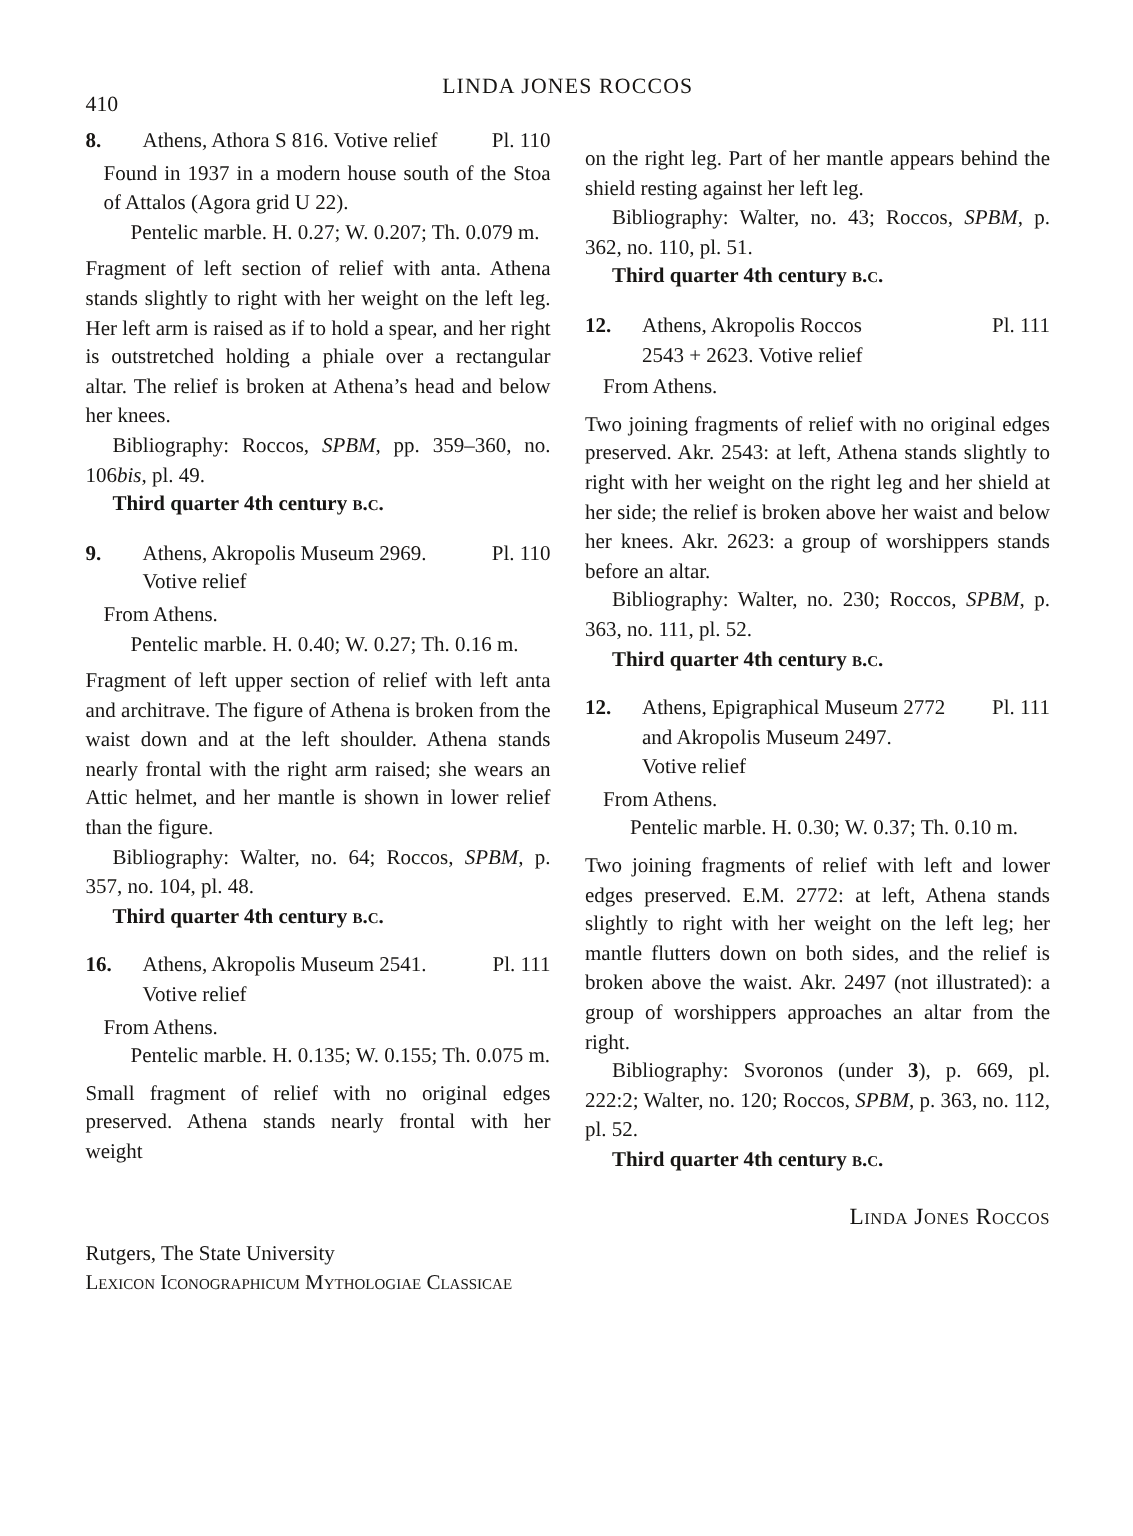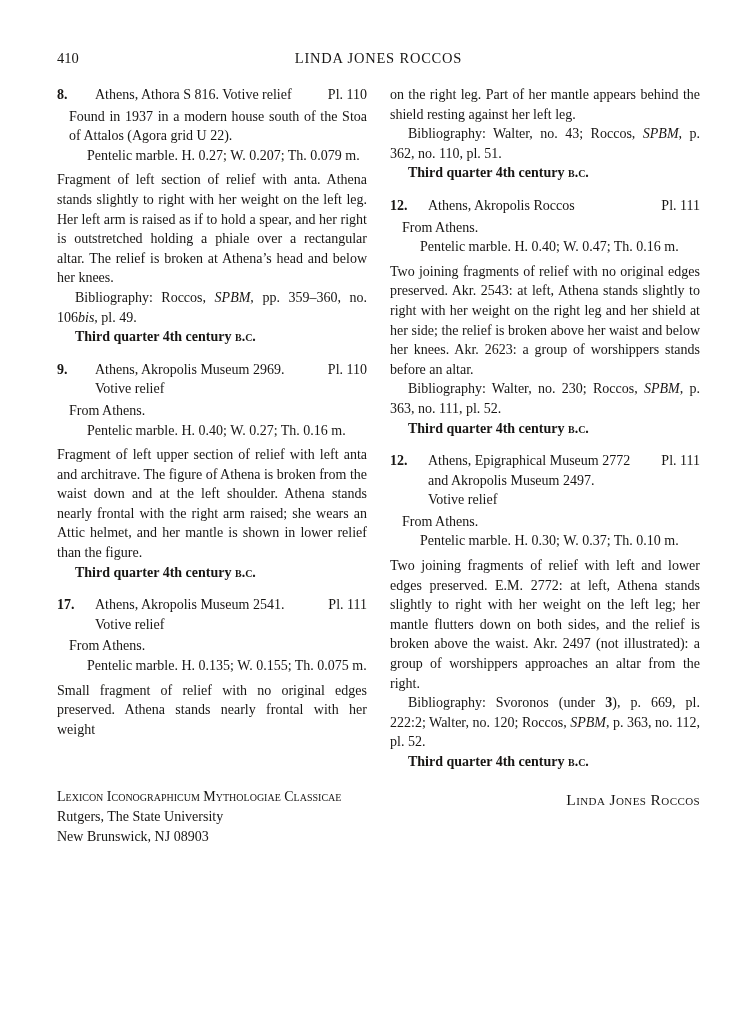--- a/index.html
+++ b/index.html
@@ -5,39 +5,39 @@
   html, body { margin:0; padding:0; }
   body {
     width:755px; height:1024px;
     background:#ffffff;
     color:#171513;
     font-family:"Liberation Serif","DejaVu Serif",serif;
   }
   .page { position:relative; width:755px; height:1024px; overflow:hidden; background:#ffffff; }
 
   .page-header { position:absolute; top:50px; left:57px; width:643px; height:18px; }
-  .page-number { position:absolute; left:0; top:0; font-size:14.5px; }
+  .page-number { position:absolute; left:0; top:12px; font-size:14.5px; }
   .running-title { text-align:center; font-size:14.5px; letter-spacing:0.8px; }
 
   .columns { position:absolute; top:85px; left:57px; width:643px; display:flex; gap:23px; }
   .col { width:310px; font-size:14px; line-height:19.6px; }
 
   .entry-heading { margin:13px 0 2px 0; }
   .col > .entry-heading:first-child { margin-top:0; }
   .eh-first { display:flex; align-items:baseline; }
   .eh-num { flex:0 0 38px; font-weight:700; }
   .eh-title { flex:1 1 auto; }
   .eh-plate { flex:0 0 auto; padding-left:6px; }
   .eh-extra { margin-left:38px; }
 
   .para { margin:0; }
   .para.prov { margin-left:12px; text-align:justify; }
   .para.meas { margin-left:12px; text-indent:18px; text-align:justify; }
   .para.desc { margin-top:5px; text-align:justify; }
-  .para.desccont { margin-top:0; text-align:justify; }
+  .para.desccont { margin-top:12px; text-align:justify; }
   .para.bib { text-indent:18px; text-align:justify;font-family:Liberation Serif, serif; }
   .para.date { text-indent:18px;font-weight:bold; }
 
   .run-i { font-style:italic; }
   .run-b { font-weight:700; }
   .run-sc { font-variant:small-caps; }
 
   .signature { margin-top:18px; text-align:right; font-size:15.5px; letter-spacing:0.4px; }
   .affiliation { margin-top:48px; }
   .aff-line { white-space:nowrap; }
@@ -68,51 +68,51 @@
           <div class="eh-first">
             <span class="eh-num">9.</span>
             <span class="eh-title">Athens, Akropolis Museum 2969.</span>
             <span class="eh-plate">Pl. 110</span>
           </div>
           <div class="eh-extra">Votive relief</div>
         </div>
         <p class="para prov"><span>From Athens.</span></p>
         <p class="para meas"><span>Pentelic marble. H. 0.40; W. 0.27; Th. 0.16 m.</span></p>
         <p class="para desc"><span>Fragment of left upper section of relief with left anta and architrave. The figure of Athena is broken from the waist down and at the left shoulder. Athena stands nearly frontal with the right arm raised; she wears an Attic helmet, and her mantle is shown in lower relief than the figure.</span></p>
+        <p class="para bib"><span>Bibliography: Walter, no. 64; Roccos, </span><span class="run-i ">SPBM</span><span>, p. 357, no. 104, pl. 48.</span></p>
         <p class="para date"><span>Third quarter 4th century </span><span class="run-sc">b.c.</span></p>
         <div class="entry-heading">
           <div class="eh-first">
-            <span class="eh-num">17.</span>
+            <span class="eh-num">16.</span>
             <span class="eh-title">Athens, Akropolis Museum 2541.</span>
             <span class="eh-plate">Pl. 111</span>
           </div>
           <div class="eh-extra">Votive relief</div>
         </div>
         <p class="para prov"><span>From Athens.</span></p>
         <p class="para meas"><span>Pentelic marble. H. 0.135; W. 0.155; Th. 0.075 m.</span></p>
         <p class="para desc"><span>Small fragment of relief with no original edges preserved. Athena stands nearly frontal with her weight</span></p>
         <div class="affiliation">
+          <div class="aff-line"><span>Rutgers, The State University</span></div>
           <div class="aff-line"><span class="run-sc">Lexicon Iconographicum Mythologiae Classicae</span></div>
-          <div class="aff-line"><span>Rutgers, The State University</span></div>
-          <div class="aff-line"><span>New Brunswick, NJ 08903</span></div>
         </div>
       </div>
     <div class="col">
         <p class="para desccont"><span>on the right leg. Part of her mantle appears behind the shield resting against her left leg.</span></p>
         <p class="para bib"><span>Bibliography: Walter, no. 43; Roccos, </span><span class="run-i ">SPBM</span><span>, p. 362, no. 110, pl. 51.</span></p>
         <p class="para date"><span>Third quarter 4th century </span><span class="run-sc">b.c.</span></p>
         <div class="entry-heading">
           <div class="eh-first">
             <span class="eh-num">12.</span>
             <span class="eh-title">Athens, Akropolis Roccos</span>
             <span class="eh-plate">Pl. 111</span>
           </div>
+          <div class="eh-extra">2543 + 2623. Votive relief</div>
         </div>
         <p class="para prov"><span>From Athens.</span></p>
-        <p class="para meas"><span>Pentelic marble. H. 0.40; W. 0.47; Th. 0.16 m.</span></p>
         <p class="para desc"><span>Two joining fragments of relief with no original edges preserved. Akr. 2543: at left, Athena stands slightly to right with her weight on the right leg and her shield at her side; the relief is broken above her waist and below her knees. Akr. 2623: a group of worshippers stands before an altar.</span></p>
         <p class="para bib"><span>Bibliography: Walter, no. 230; Roccos, </span><span class="run-i ">SPBM</span><span>, p. 363, no. 111, pl. 52.</span></p>
         <p class="para date"><span>Third quarter 4th century </span><span class="run-sc">b.c.</span></p>
         <div class="entry-heading">
           <div class="eh-first">
             <span class="eh-num">12.</span>
             <span class="eh-title">Athens, Epigraphical Museum 2772</span>
             <span class="eh-plate">Pl. 111</span>
           </div>
           <div class="eh-extra">and Akropolis Museum 2497.</div>

